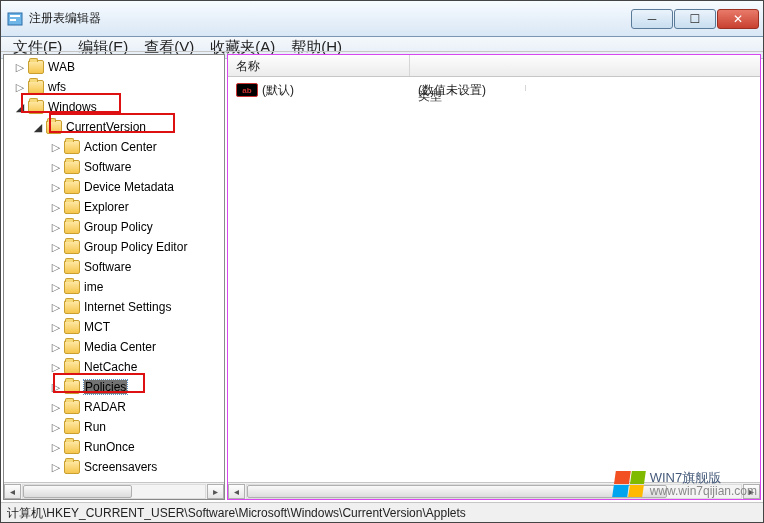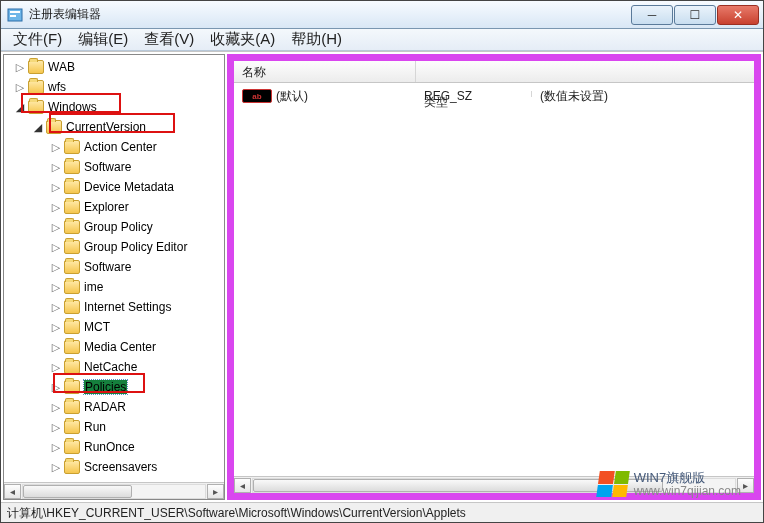--- a/index.html
+++ b/index.html
@@ -1,49 +1,49 @@
 <!DOCTYPE html>
 <html><head>
 <meta charset="utf-8">
 <style>
 * { box-sizing: border-box; margin: 0; padding: 0; }
 body { font-family: "Microsoft YaHei", "Segoe UI", Tahoma, sans-serif; font-size: 12px; background: #fff; width: 764px; height: 523px; overflow: hidden; position: relative; border: 1px solid #444; }
-.titlebar { height: 28px; background: linear-gradient(to bottom, #f7fbff, #d9e7f5); display: flex; align-items: center; border-bottom: 1px solid #7a96b0; padding: 0 4px 0 6px; }
+.titlebar { height: 36px; background: linear-gradient(to bottom, #f7fbff, #d9e7f5); display: flex; align-items: center; border-bottom: 1px solid #7a96b0; padding: 0 4px 0 6px; }
 .titlebar-icon { width: 16px; height: 16px; margin-right: 6px; }
 .title-text { flex: 1; color: #1a1a1a; font-size: 12px; }
 .win-controls { display: flex; gap: 1px; }
 .win-btn { width: 42px; height: 20px; border: 1px solid #5a7a9a; background: linear-gradient(to bottom,#eaf3fb,#c9def0); border-radius: 3px; display: flex; align-items: center; justify-content: center; font-size: 12px; color: #333; }
 .win-btn.close { background: linear-gradient(to bottom,#e87a6a,#c8412f); border-color:#9a2f22; color:#fff; }
 .menubar { height: 22px; background: linear-gradient(to bottom,#f4f8fc,#e5edf6); border-bottom: 1px solid #b8c8d8; display: flex; align-items: center; padding: 0 4px; }
 .menu-item { padding: 2px 8px; font-size: 15px; color: #222; }
 .workarea { position: absolute; top: 50px; left: 0; right: 0; bottom: 20px; display: flex; border-top: 1px solid #c6c6c6; }
 .tree-pane { width: 222px; border: 1px solid #888; margin: 2px; background: #fff; overflow: hidden; position: relative; display: flex; flex-direction: column; }
 .tree-scroll { flex: 1; overflow: hidden; padding: 2px 0 0 0; }
-.list-pane { flex: 1; border: 7px solid #d946ef; margin: 2px 2px 2px 0; background: #fff; display: flex; flex-direction: column; position: relative; }
+.list-pane { flex: 1; border: 1px solid #d946ef; margin: 2px 2px 2px 0; background: #fff; display: flex; flex-direction: column; position: relative; }
 .list-header { display: flex; background: linear-gradient(to bottom,#fdfdfd,#ececec); border-bottom: 1px solid #c6c6c6; height: 22px; }
 .list-header .col { padding: 3px 8px; border-right: 1px solid #d6d6d6; font-size: 12px; color: #222; }
 .col-name { width: 182px; } .col-type { width: 116px; margin-top: 30px; } .col-data { flex: 1; }
 .list-body { flex: 1; position: relative; }
 .list-row { display: flex; position: absolute; left: 0; right: 0; top: 4px; height: 18px; align-items: center; }
 .list-row .cell { padding: 0 8px; font-size: 12px; color: #222; }
 .list-row .cell-name { width: 182px; display: flex; align-items: center; gap: 4px; }
-.str-icon { width: 30px; height: 14px; background: #000000; border: 1px solid #c33; border-radius: 2px; display: flex; align-items: center; justify-content: center; font-size: 8px; color: #c33; font-weight: bold; }
+.str-icon { width: 22px; height: 14px; background: #000000; border: 1px solid #c33; border-radius: 2px; display: flex; align-items: center; justify-content: center; font-size: 8px; color: #c33; font-weight: bold; }
 .tree-row { display: flex; align-items: center; height: 20px; white-space: nowrap; font-size: 12px; color: #000; padding-left: 4px; }
 .chevron { width: 12px; height: 12px; display: inline-flex; align-items: center; justify-content: center; color: #6a6a6a; font-size: 11px; margin-right: 1px; }
 .chevron.open { color: #333; }
 .folder-icon { width: 16px; height: 14px; display: inline-block; margin: 0 4px 0 1px; background: linear-gradient(to bottom,#ffe9a8,#f5c64e); border: 1px solid #c9a030; border-radius: 2px; position: relative; }
 .folder-icon::before { content: ""; position: absolute; top: -3px; left: 0; width: 7px; height: 3px; background: #f5d97a; border: 1px solid #c9a030; border-bottom: none; border-radius: 2px 2px 0 0; }
-.tree-row.selected .label { background: #15803d; outline: 1px dotted #5a8fc4; padding: 0 1px; text-decoration: underline; }
+.tree-row.selected .label { background: #737373; outline: 1px dotted #5a8fc4; padding: 0 1px; text-decoration: underline; }
 .redbox { border: 2px solid #d11; position: absolute; pointer-events: none; }
 .statusbar { position: absolute; bottom: 0; left: 0; right: 0; height: 20px; background: #f0f0f0; border-top: 1px solid #c6c6c6; font-size: 12px; padding: 2px 6px; color: #222; }
 .hscroll { height: 17px; background: #f0f0f0; border-top: 1px solid #c6c6c6; display: flex; align-items: center; }
 .hscroll .sbtn { width: 17px; height: 15px; border: 1px solid #b0b0b0; background: linear-gradient(to bottom,#fdfdfd,#e6e6e6); display: flex; align-items: center; justify-content: center; font-size: 10px; color: #555; }
 .hscroll .track { flex: 1; height: 15px; background: #f4f4f4; position: relative; margin: 0 1px; border: 1px solid #dcdcdc; }
 .hscroll .thumb { position: absolute; top: 0; bottom: 0; background: linear-gradient(to bottom,#f9f9f9,#dcdcdc); border: 1px solid #b0b0b0; border-radius: 2px; }
-.logo { position: absolute; right: 22px; bottom: 24px; display: flex; align-items: center; gap: 6px; font-size: 13px; color: #455a7a; }
+.logo { position: absolute; right: 6px; bottom: 24px; display: flex; align-items: center; gap: 6px; font-size: 13px; color: #455a7a; }
 .flag { width: 30px; height: 26px; display: grid; grid-template: 1fr 1fr / 1fr 1fr; gap: 1px; transform: skewX(-8deg); }
 .flag span:nth-child(1){background:#f25022;} .flag span:nth-child(2){background:#7fba00;} .flag span:nth-child(3){background:#00a4ef;} .flag span:nth-child(4){background:#ffb900;}
 .logo-text { line-height: 1.1; }
 .logo-url { font-size: 12px; color: #888; }
 </style>
 </head>
 <body>
 
 <div class="titlebar">
   <svg class="titlebar-icon" viewBox="0 0 16 16">
@@ -189,21 +189,20 @@
     <div class="list-header">
       <div class="col col-name">名称</div>
       <div class="col col-type">类型</div>
     </div>
     <div class="list-body">
       <div class="list-row">
         <div class="cell cell-name">
           <span class="str-icon">ab</span>
           <span>(默认)</span>
         </div>
-        <div class="cell" style="width:116px">REG_SZ</div>
         <div class="cell">(数值未设置)</div>
       </div>
     </div>
     <div class="hscroll">
       <div class="sbtn">◂</div>
       <div class="track">
           <div class="thumb" style="left:0; width:85%"></div>
         </div>
       <div class="sbtn">▸</div>
     </div>

